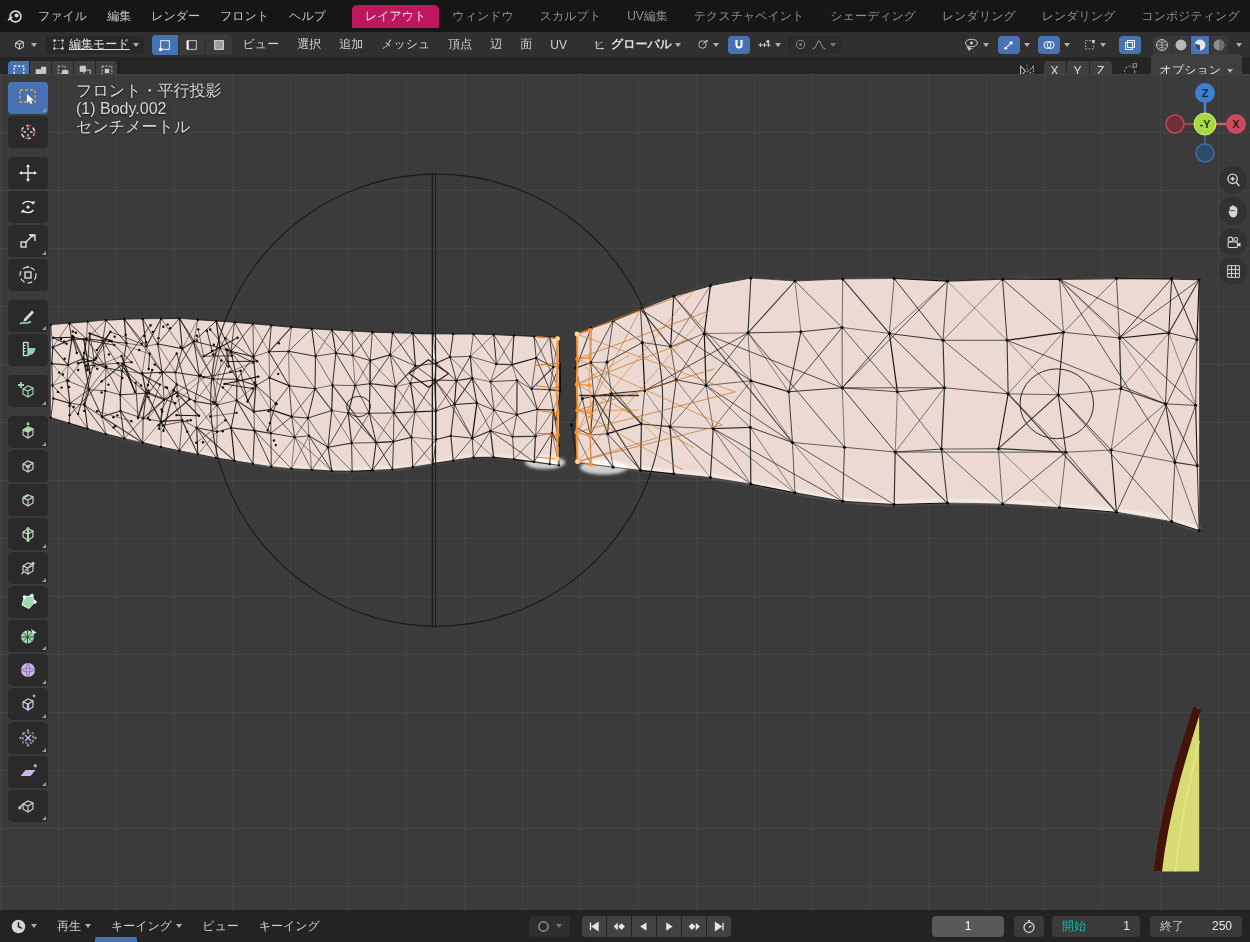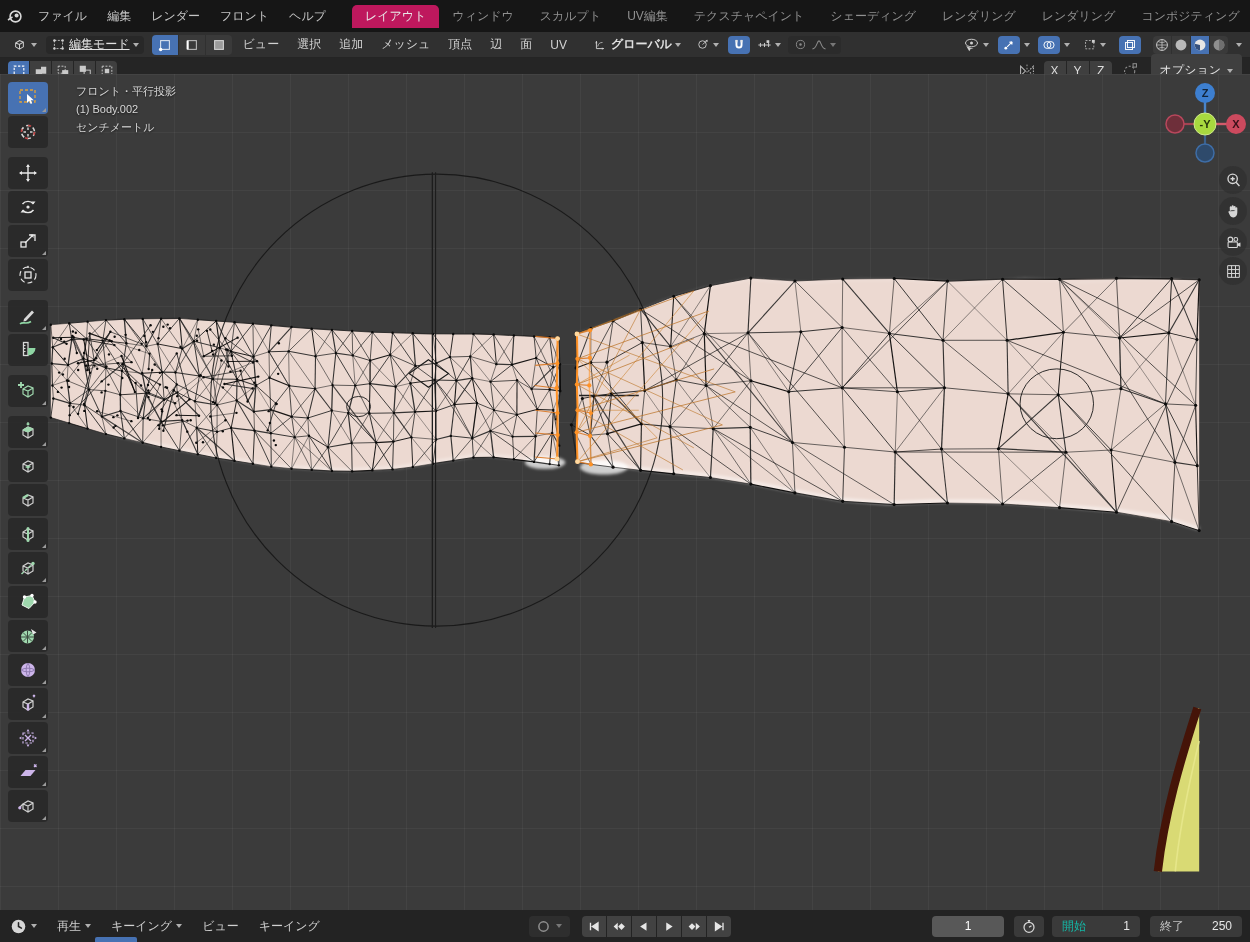--- a/index.html
+++ b/index.html
@@ -39,21 +39,21 @@
   .xyz{width:22px;height:19px;background:#3f3f3f;display:flex;align-items:center;justify-content:center;color:#ddd;}
   .pill{display:flex;align-items:center;gap:6px;background:#3f3f3f;border-radius:4px;height:19px;padding:7px 9px;color:#e0e0e0;}
   
   .viewport{position:absolute;left:0;top:74px;width:1250px;height:836px;
     background:
       repeating-linear-gradient(to right, rgba(255,255,255,0.045) 0 1px, transparent 1px 58px),
       repeating-linear-gradient(to bottom, rgba(255,255,255,0.045) 0 1px, transparent 1px 58px),
       #3b3b3b;
     overflow:hidden;}
   #mesh{position:absolute;left:0;top:0;}
-  .vp-text{position:absolute;left:76px;top:8px;color:#d8d8d8;font-size:11px;line-height:18px;text-shadow:0 1px 2px rgba(0,0,0,.6);}
+  .vp-text{position:absolute;left:76px;top:8px;color:#d8d8d8;font-size:16px;line-height:18px;text-shadow:0 1px 2px rgba(0,0,0,.6);}
   .toolcol{position:absolute;left:8px;top:8px;width:40px;}
   .tool{position:absolute;left:0;width:40px;height:32px;background:rgba(41,41,41,0.92);display:flex;align-items:center;justify-content:center;border-radius:4px;}
   .tool.on{background:#4772b3;}
   .tool .corner{position:absolute;right:2px;bottom:2px;width:0;height:0;border-left:4px solid transparent;border-bottom:4px solid #9a9a9a;}
   .gizmo{position:absolute;left:1163px;top:8px;}
   .navic{position:absolute;left:1219px;width:28px;height:28px;border-radius:14px;background:rgba(46,46,46,0.65);display:flex;align-items:center;justify-content:center;}
   
   .timeline{position:absolute;left:0;top:910px;width:1250px;height:32px;background:#232323;display:flex;align-items:center;padding:0 8px;box-sizing:border-box;gap:4px;}
   .tl-menu{padding:0 8px;color:#d0d0d0;display:flex;align-items:center;gap:4px;}
   .transport{display:flex;gap:1px;border-radius:4px;overflow:hidden;}

